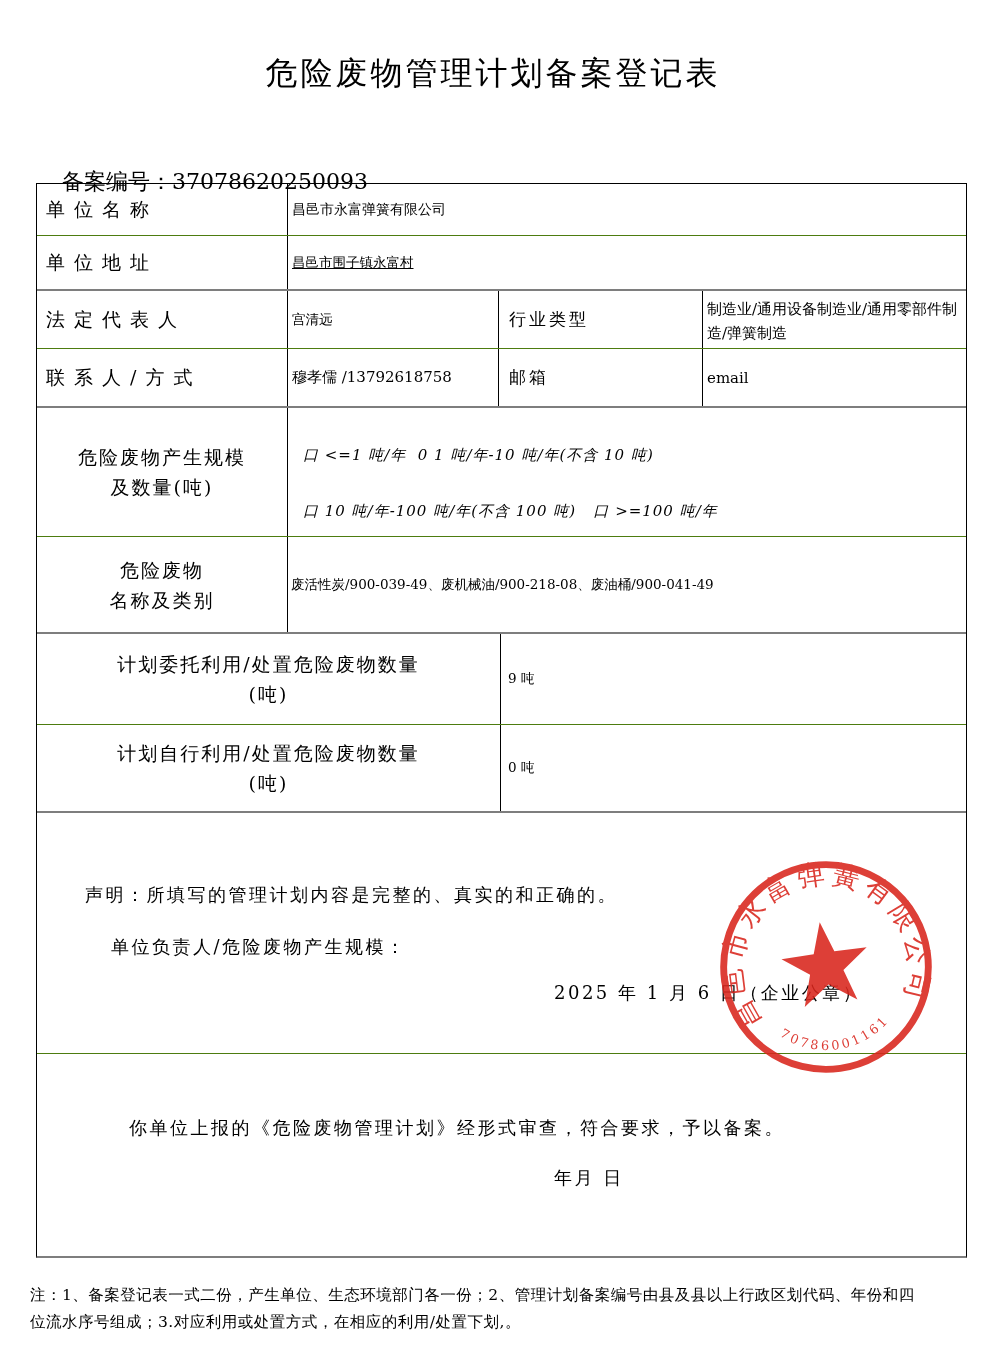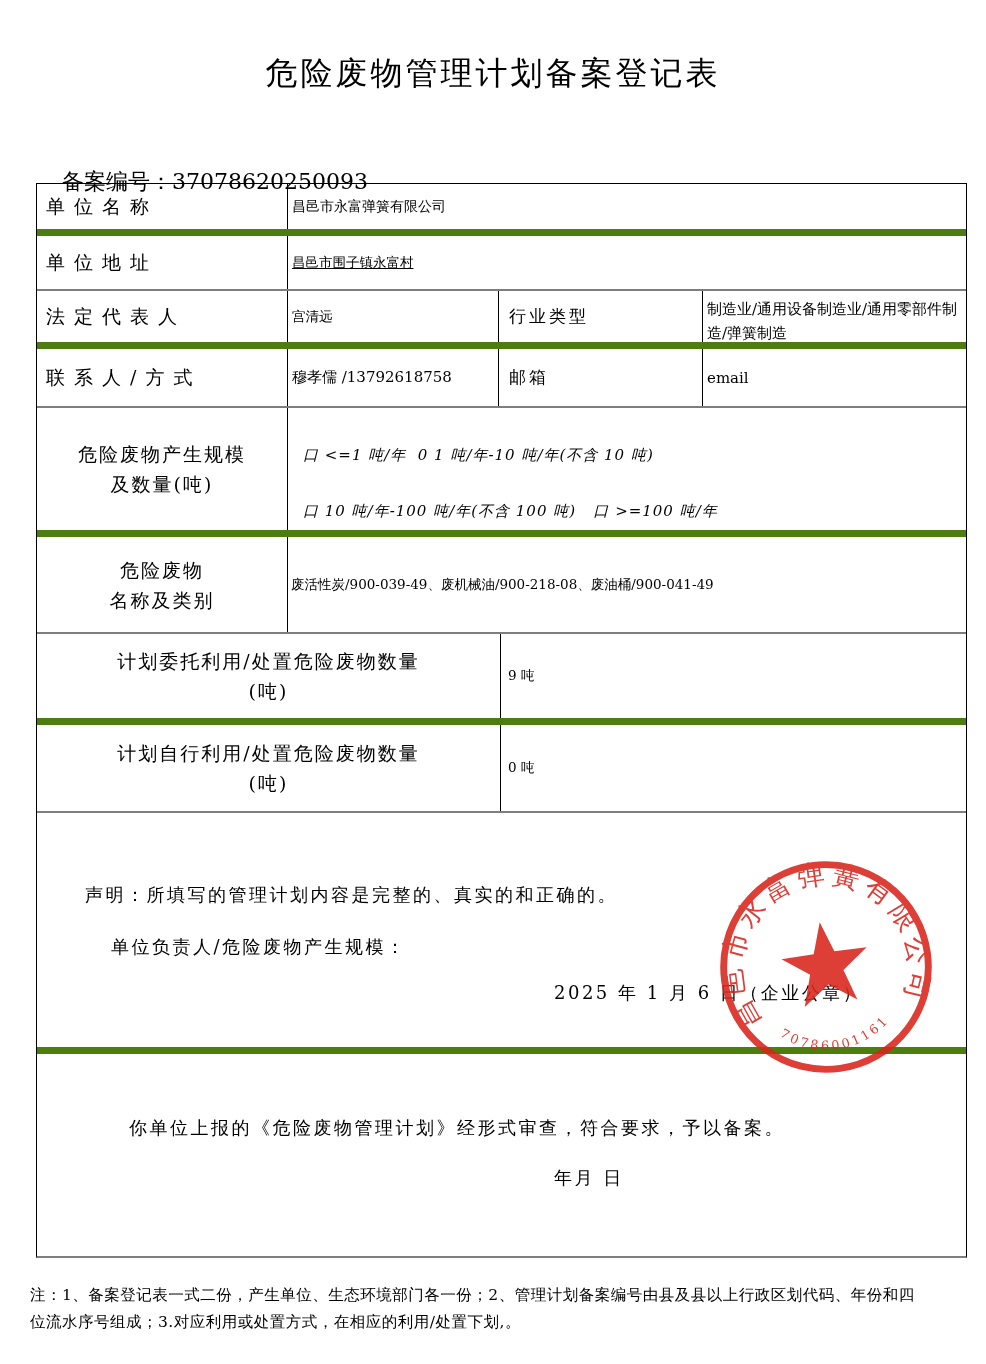--- a/index.html
+++ b/index.html
@@ -28,21 +28,21 @@
     white-space: pre;
     margin-top: 35px;
   }
   .form-table {
     position: absolute;
     left: 36px; top: 183px;
     width: 931px; height: 1075px;
     border: 1px solid #000;
     border-bottom: 2px solid #7e7e7e;
   }
-  .row { position: absolute; left: 0; right: 0; display: flex; border-bottom: 7px solid #4d7c0f; }
+  .row { position: absolute; left: 0; right: 0; display: flex; border-bottom: 1px solid #4d7c0f; }
   .row.thick { border-bottom: 2px solid #7e7e7e; }
   .row.last { border-bottom: none; }
   .cell { position: relative; border-right: 1px solid #000; }
   .cell:last-child { border-right: none; }
   .label-cell {
     display: flex; align-items: center;
     padding-left: 9px;
     font-size: 19px; letter-spacing: 9px;
     white-space: nowrap;
   }

